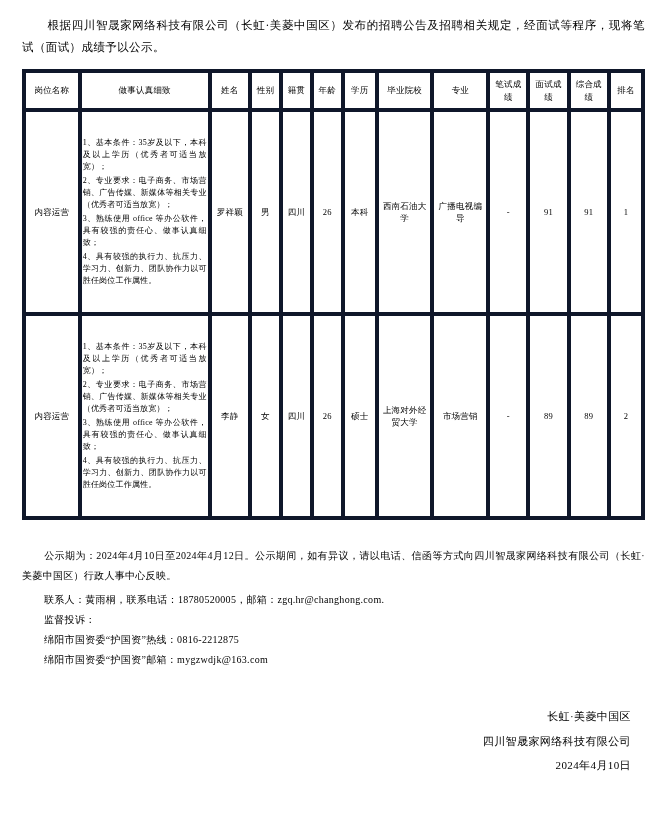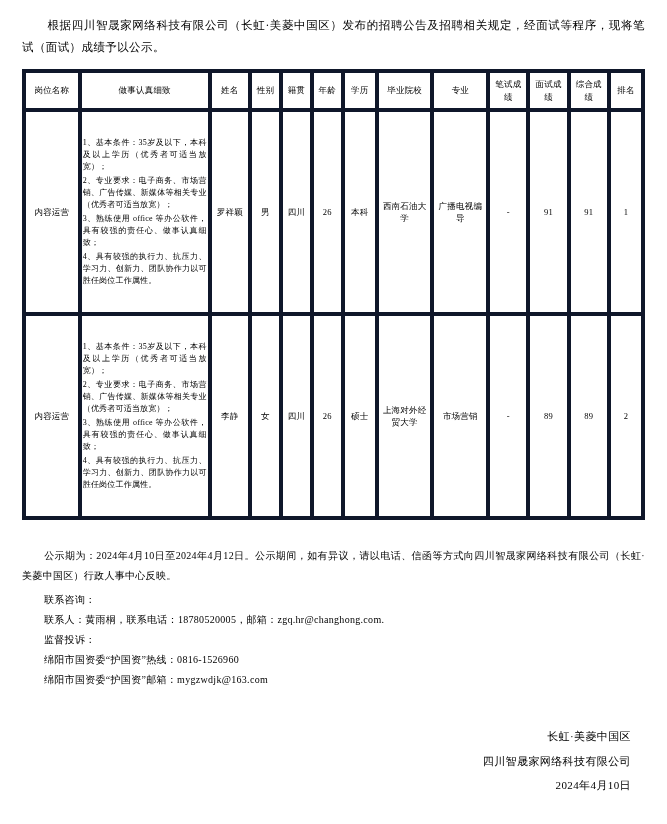--- a/index.html
+++ b/index.html
@@ -182,24 +182,23 @@
         <td>89</td>
         <td>89</td>
         <td>2</td>
       </tr>
     </tbody>
   </table>
 
   <div class="notes">
     <p><span class="indent"></span><span>公示期为：2024年4月10日至2024年4月12日。公示期间，如有异议，请以电话、信函等方式向四川智晟家网络科技有限公司（长虹·美菱中国区）行政人事中心反映。</span></p>
     <div class="contact-block">
-      <p class="hang"><span class="indent"></span><span>联系咨询：</span></p>
       <p class="hang"><span class="indent"></span><span>联系人：黄雨桐，联系电话：18780520005，邮箱：zgq.hr@changhong.com.</span></p>
       <p class="hang"><span class="indent"></span><span>监督投诉：</span></p>
-      <p class="hang"><span class="indent"></span><span>绵阳市国资委“护国资”热线：0816-1526960</span></p>
+      <p class="hang"><span class="indent"></span><span>绵阳市国资委“护国资”热线：0816-2212875</span></p>
       <p class="hang"><span class="indent"></span><span>绵阳市国资委“护国资”邮箱：mygzwdjk@163.com</span></p>
     </div>
   </div>
 
   <div class="signature">
     <p>长虹·美菱中国区</p>
     <p>四川智晟家网络科技有限公司</p>
     <p>2024年4月10日</p>
   </div>
 

